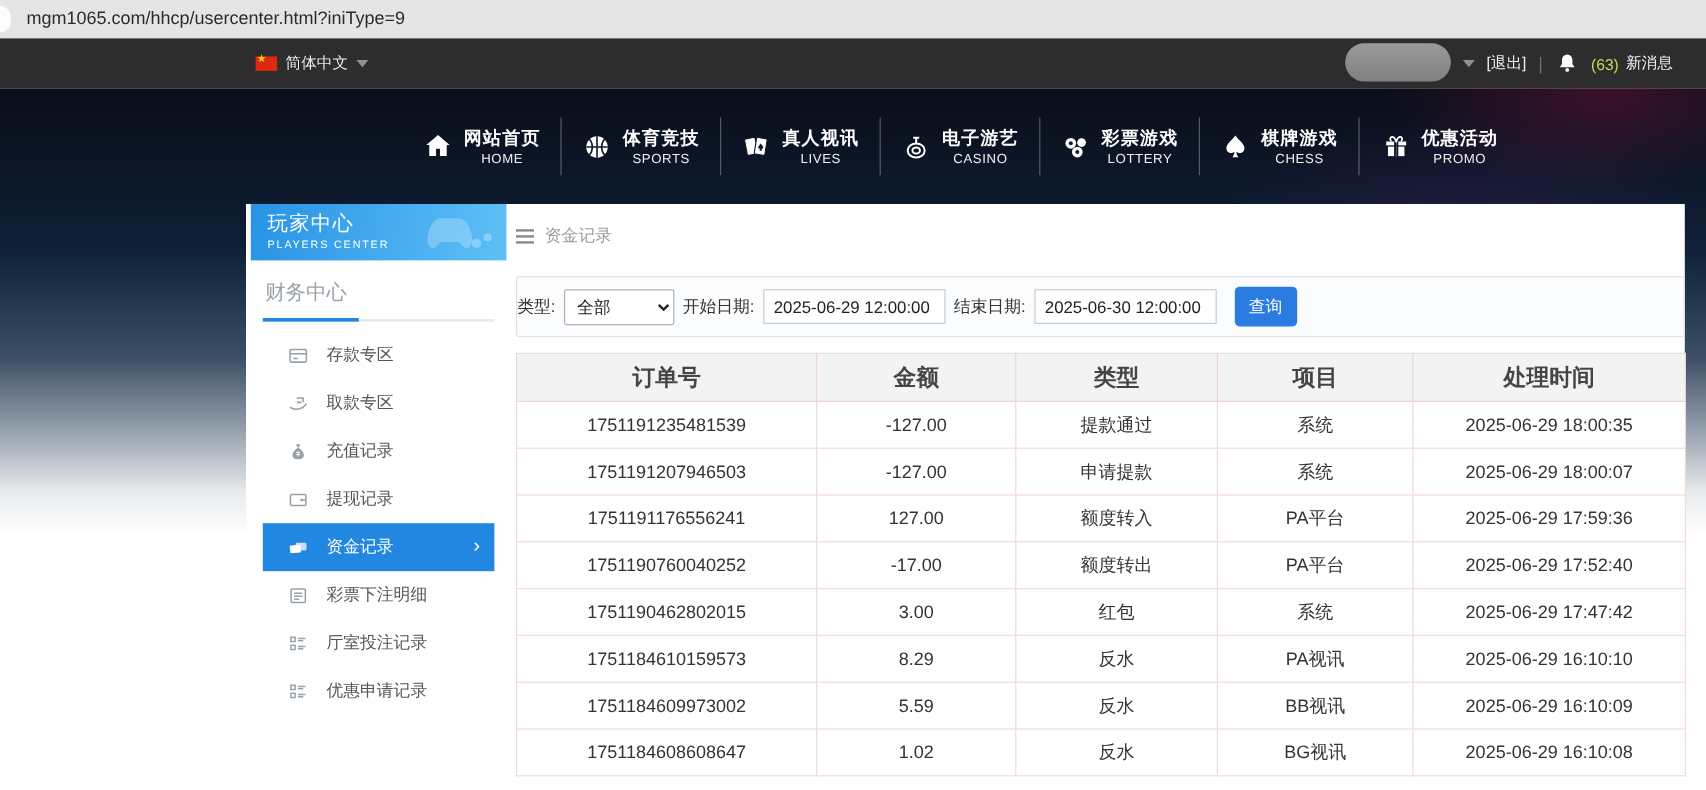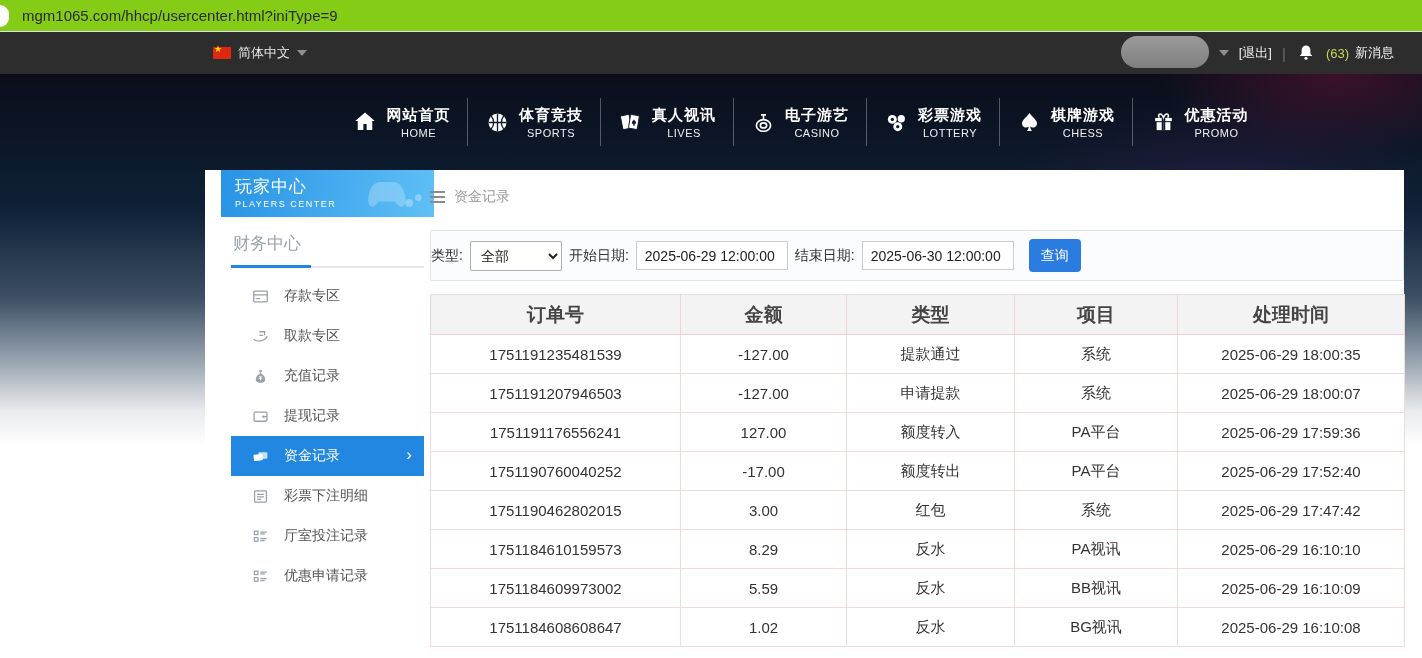--- a/index.html
+++ b/index.html
@@ -1,20 +1,20 @@
 <!DOCTYPE html>
 <html><head>
 <meta charset="utf-8">
 <style>
   * { margin:0; padding:0; box-sizing:border-box; }
   html,body { width:1422px; height:658px; overflow:hidden; }
   body { position:relative; background:#fff; font-family:"Liberation Sans","DejaVu Sans",sans-serif; }
 
   
-  .url-bar { position:absolute; top:0; left:0; width:100%; height:32px; background:#84cc16; border-bottom:1px solid #dcdfe9; }
+  .url-bar { position:absolute; top:0; left:0; width:100%; height:32px; background:#e5e5e5; border-bottom:1px solid #dcdfe9; }
   .url-pill { position:absolute; left:-9px; top:5px; width:18px; height:22px; background:#fdfdfd; border-radius:10px; }
   .url-text { position:absolute; left:22px; top:0; line-height:31px; font-size:15px; color:#2b2b2b; }
 
   
   .top-bar { position:absolute; top:32px; left:0; width:100%; height:42px; background:#2e2d2d; }
   .lang-selector { position:absolute; left:213px; top:0; height:42px; display:flex; align-items:center; gap:7px; cursor:pointer; }
   .flag { width:18px; height:12px; background:#de2910; position:relative; flex:none; }
   .flag .star { position:absolute; left:1px; top:-4px; color:#ffde00; font-size:9px; line-height:12px; }
   .lang-label { color:#e8e8e8; font-size:13px; }
   .caret-down { width:0; height:0; border-left:5px solid transparent; border-right:5px solid transparent; border-top:6px solid #8f8f8f; }
@@ -41,21 +41,21 @@
   .nav-item:last-child { border-right:none; }
   .nav-icon { flex:none; display:flex; }
   .nav-text { text-align:center; }
   .nav-zh { color:#fff; font-size:15px; font-weight:bold; letter-spacing:1px; }
   .nav-en { color:#f0f0f0; font-size:11px; margin-top:2px; letter-spacing:.5px; }
 
   
   .content-panel { position:absolute; top:170px; left:205px; width:1199px; height:488px; background:#fff; }
 
   
-  .sidebar { position:absolute; left:16px; top:0; width:213px; height:100%; background:#fff; }
+  .sidebar { position:absolute; left:4px; top:0; width:213px; height:100%; background:#fff; }
   .sb-header { position:relative; height:47px; background:linear-gradient(100deg,#2893e5 0%,#49aef0 60%,#5fc0f6 100%); color:#fff; padding:5px 0 0 14px; overflow:hidden; }
   .sb-title-zh { font-size:17px; letter-spacing:1px; }
   .sb-title-en { font-size:9px; letter-spacing:1.5px; margin-top:1px; }
   .sb-gamepad { position:absolute; right:6px; top:4px; opacity:.30; }
   .sb-section { margin:15px 10px 0 12px; color:#9aa2ab; font-size:17px; }
   .sb-rule { position:relative; margin:11px 10px 0 10px; height:2px; background:#e4e7eb; }
   .sb-rule::before { content:""; position:absolute; left:0; top:-1px; width:80px; height:3px; background:#2287e0; }
   .sb-menu { margin:8px 10px 0 10px; }
   .sb-item { position:relative; height:40px; display:flex; align-items:center; padding-left:21px; gap:15px; font-size:14px; color:#555; cursor:pointer; }
   .sb-item .sb-icon { color:#98a0a8; display:flex; flex:none; }

